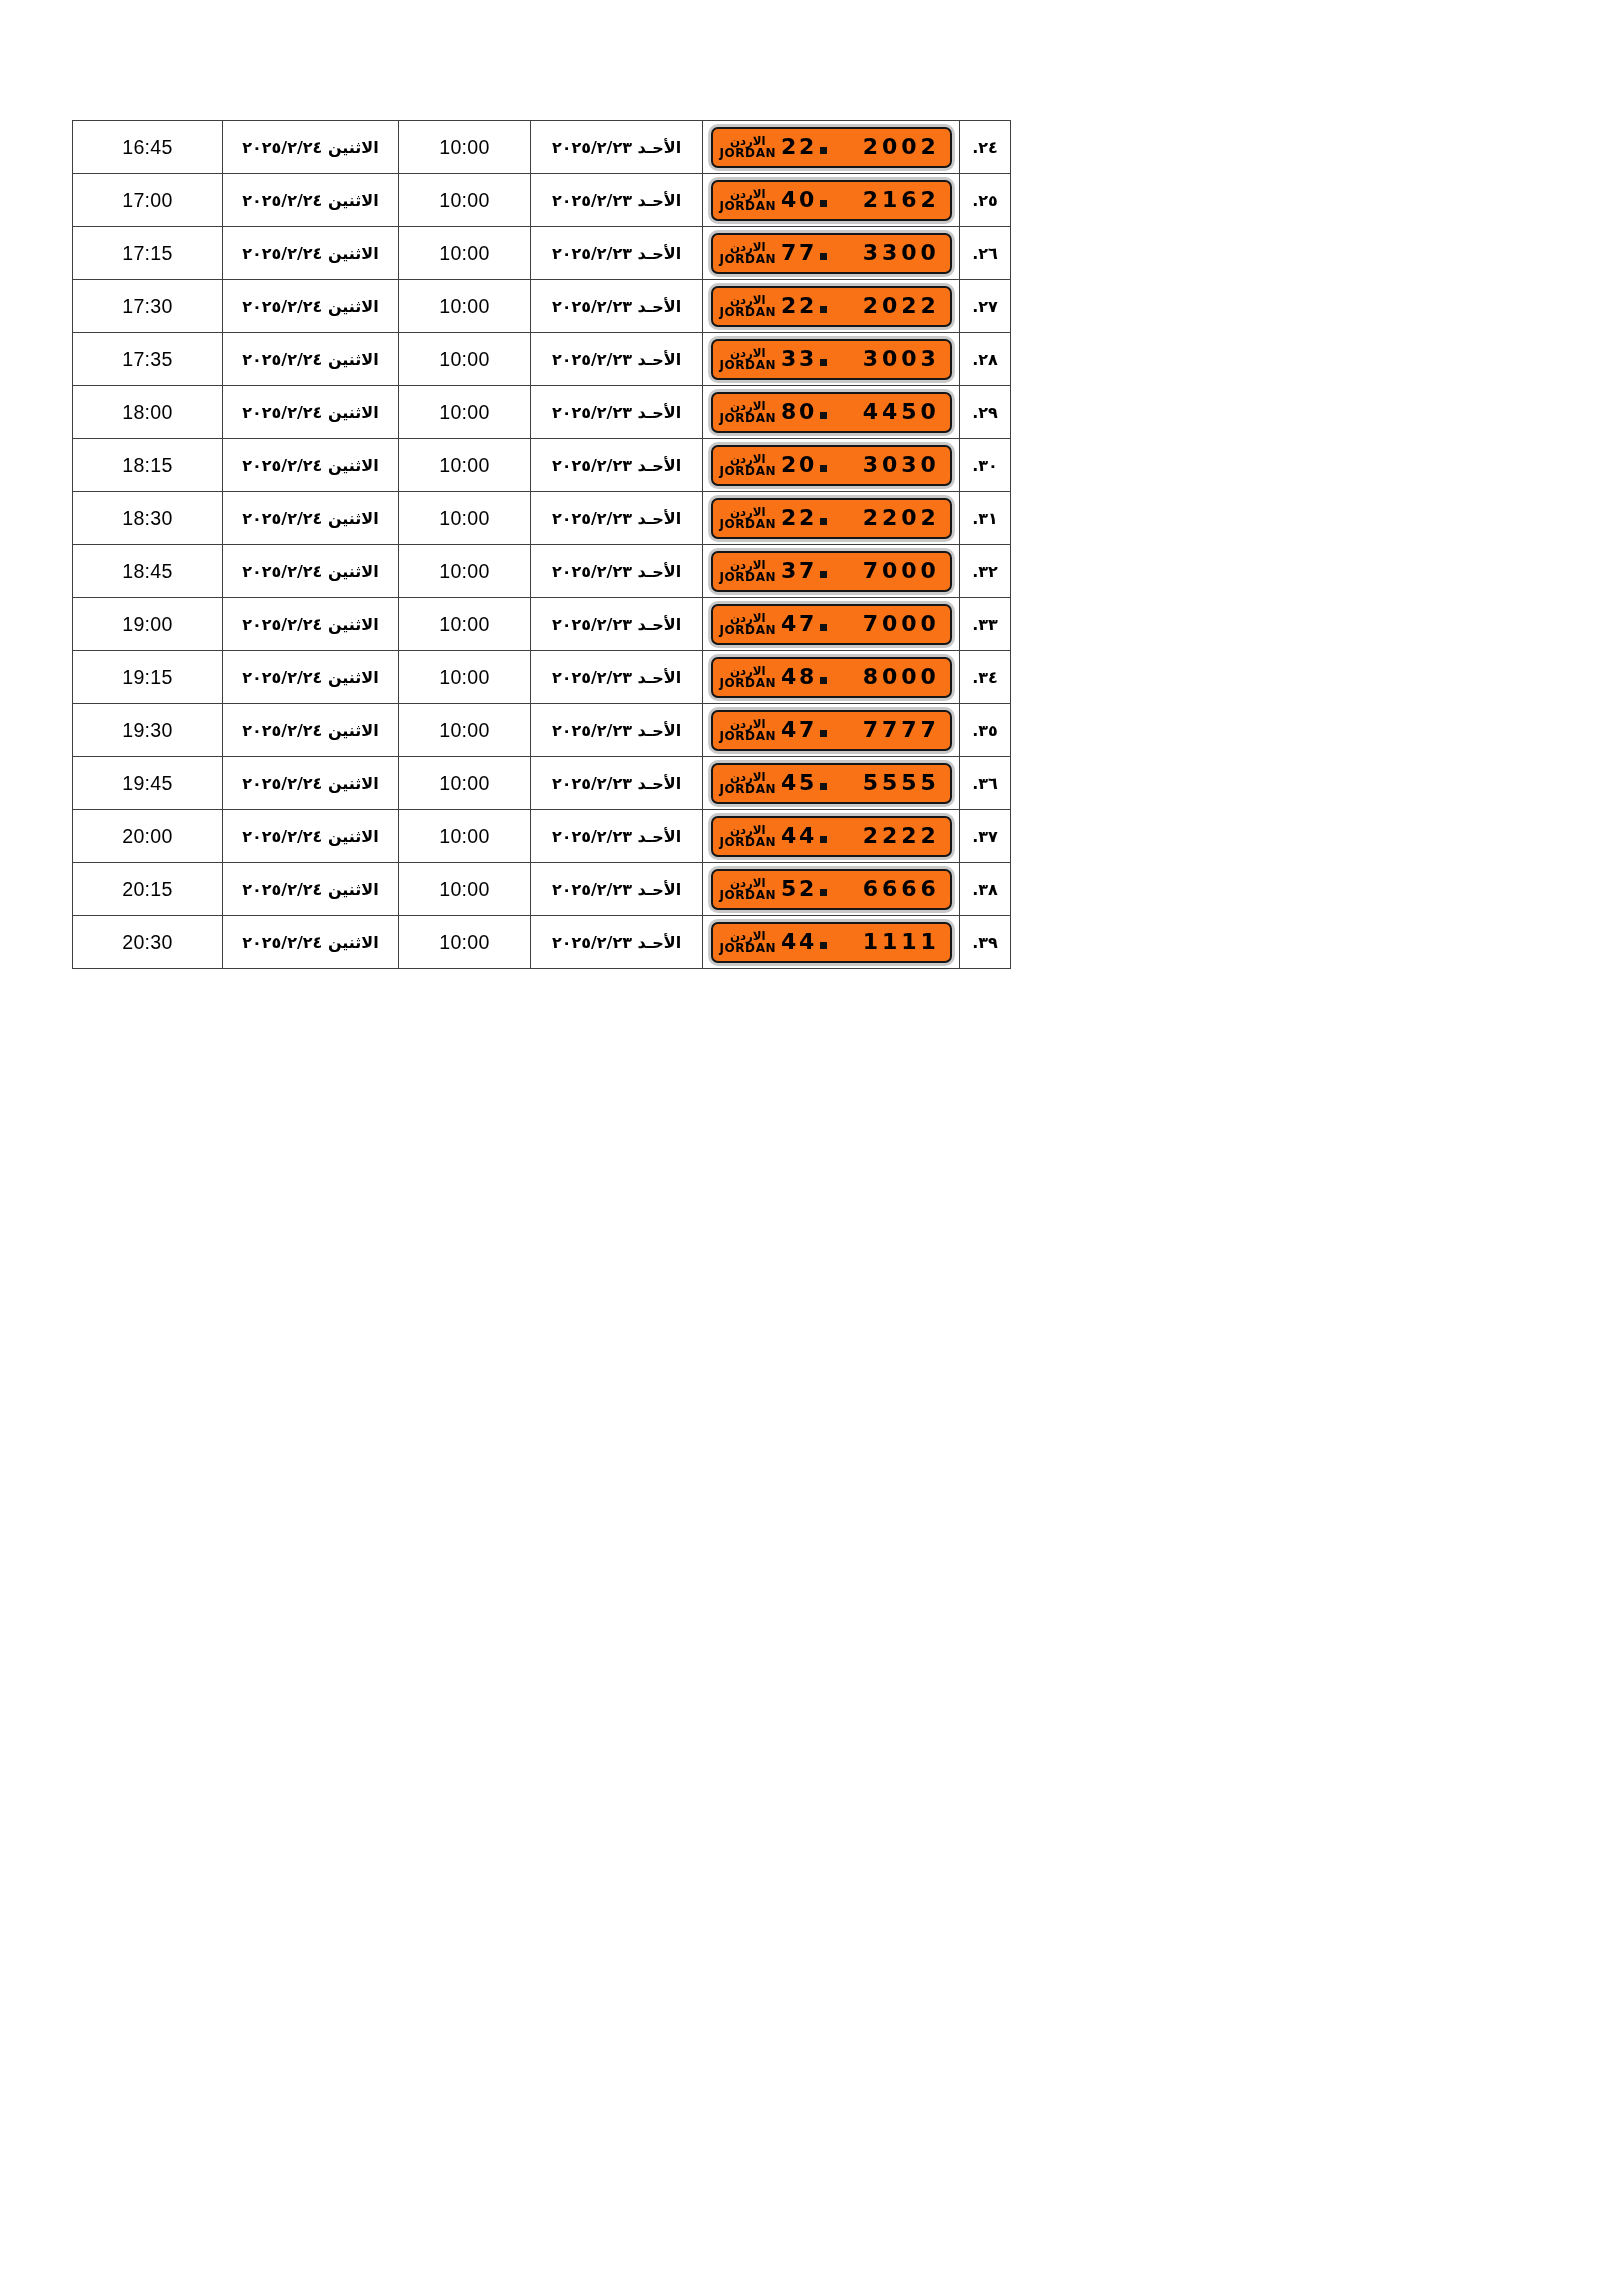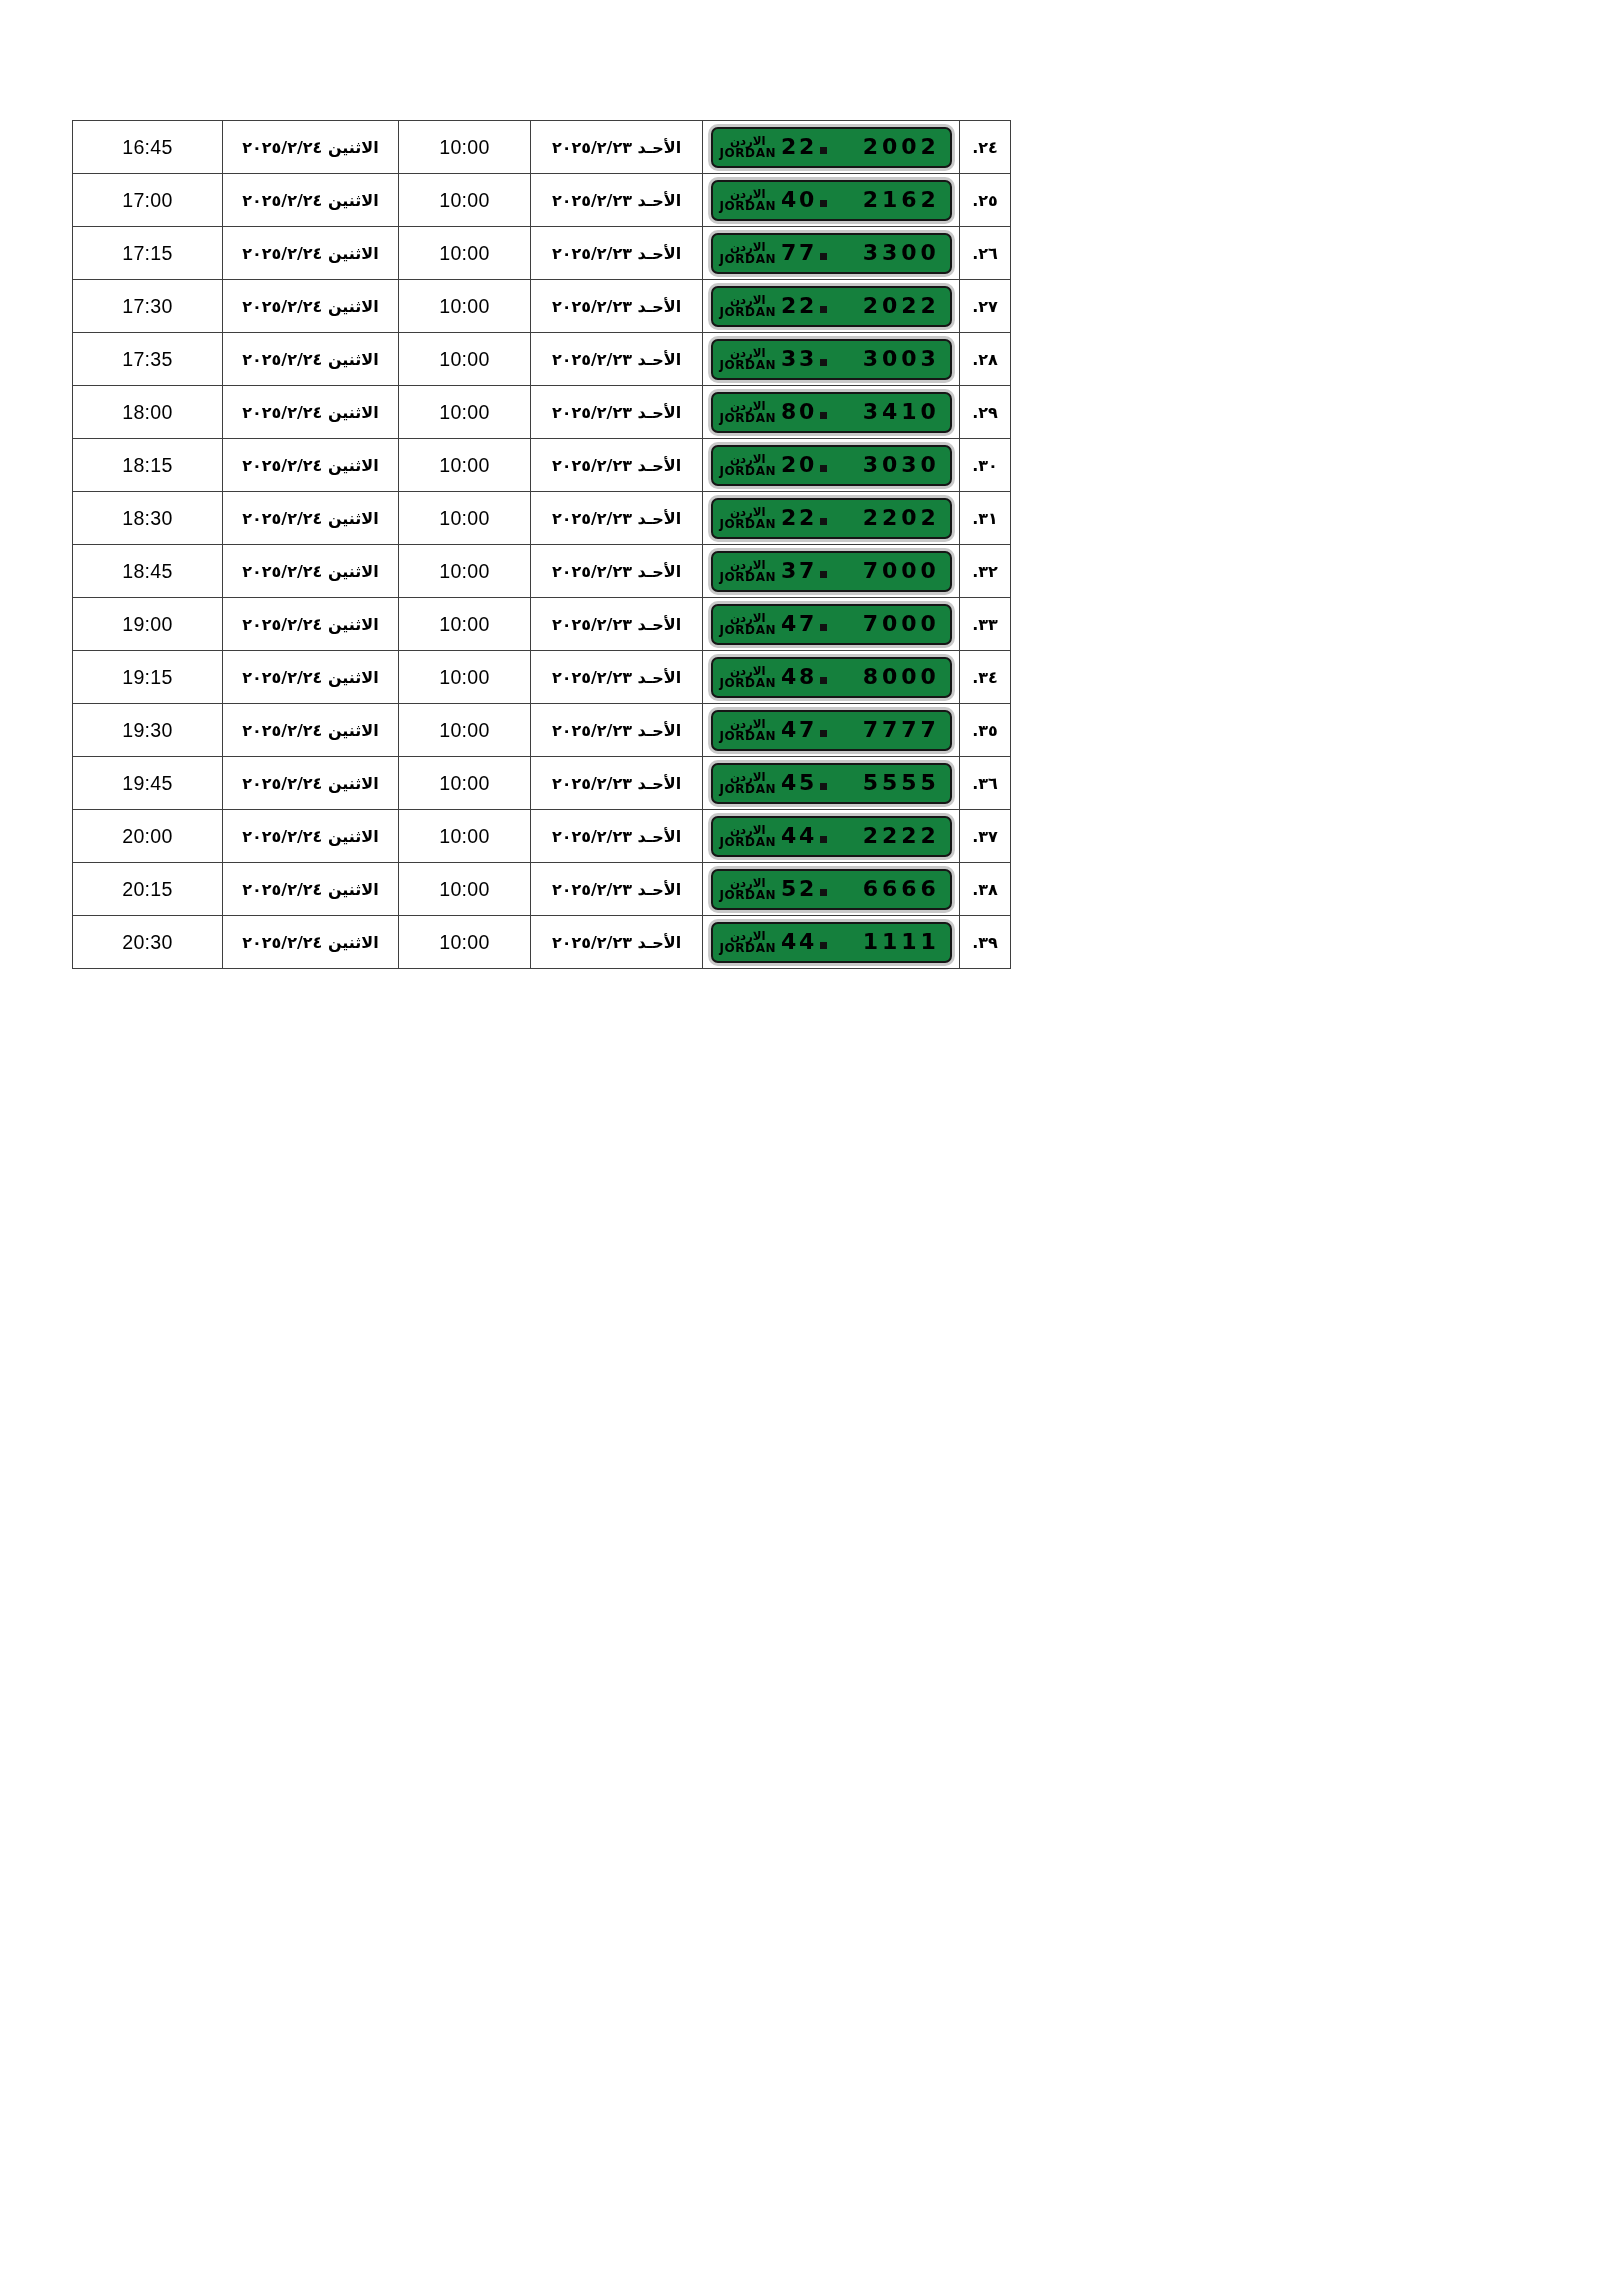--- a/index.html
+++ b/index.html
@@ -52,21 +52,21 @@
   }
   .index-cell {
     font-size: 16px;
     font-weight: bold;
     font-family: "DejaVu Sans", sans-serif;
     direction: ltr;
   }
   .plate {
     width: 241px;
     height: 41px;
-    background: #15803d;
+    background: #f97316;
     border: 2.9px solid #161616;
     border-radius: 6.9px;
     box-shadow: 0 0 0 2.9px #c9c9c9;
     display: flex;
     align-items: center;
     padding: 0 9.8px 0 6.9px;
     box-sizing: border-box;
     font-family: "DejaVu Sans", sans-serif;
   }
   .plate-country {
@@ -213,21 +213,21 @@
     <div class="cell time-cell">10:00</div>
     <div class="cell arabic-cell">الأحـد ٢٠٢٥/٢/٢٣</div>
     <div class="cell">
       <div class="plate">
         <div class="plate-country">
           <span class="ar">الاردن</span>
           <span class="en">JORDAN</span>
         </div>
         <span class="plate-code">80</span>
         <span class="plate-dot"></span>
-        <span class="plate-number">3410</span>
+        <span class="plate-number">4450</span>
       </div>
     </div>
     <div class="cell index-cell">.٢٩</div>
   </div>
 
   <div class="row">
     <div class="cell time-cell">18:15</div>
     <div class="cell arabic-cell">الاثنين ٢٠٢٥/٢/٢٤</div>
     <div class="cell time-cell">10:00</div>
     <div class="cell arabic-cell">الأحـد ٢٠٢٥/٢/٢٣</div>

